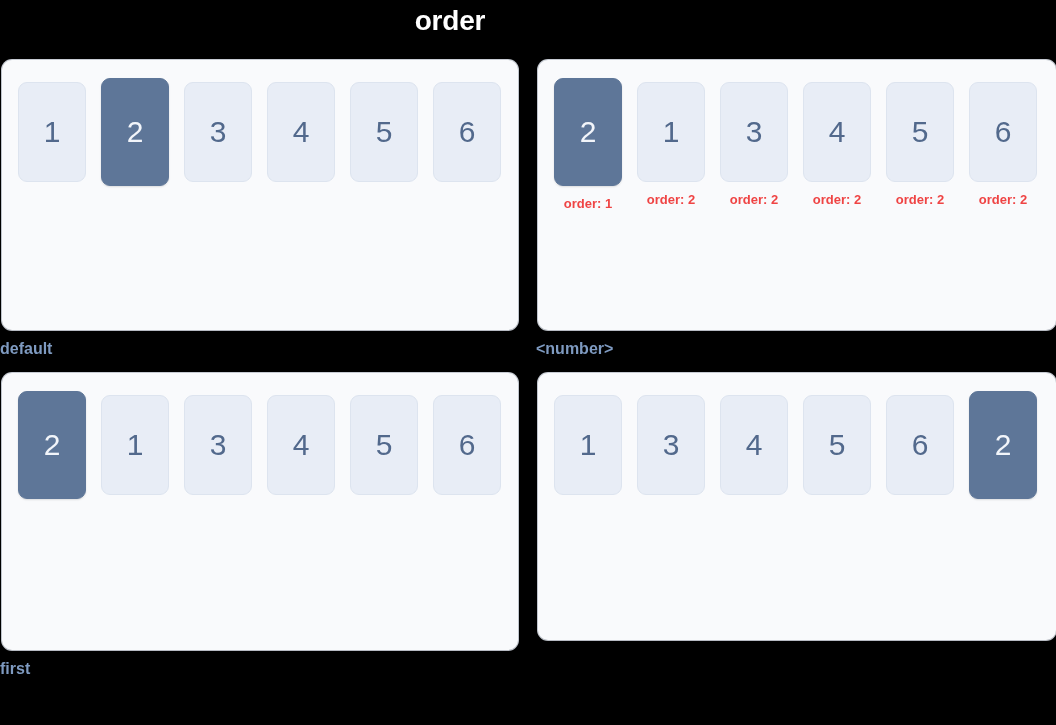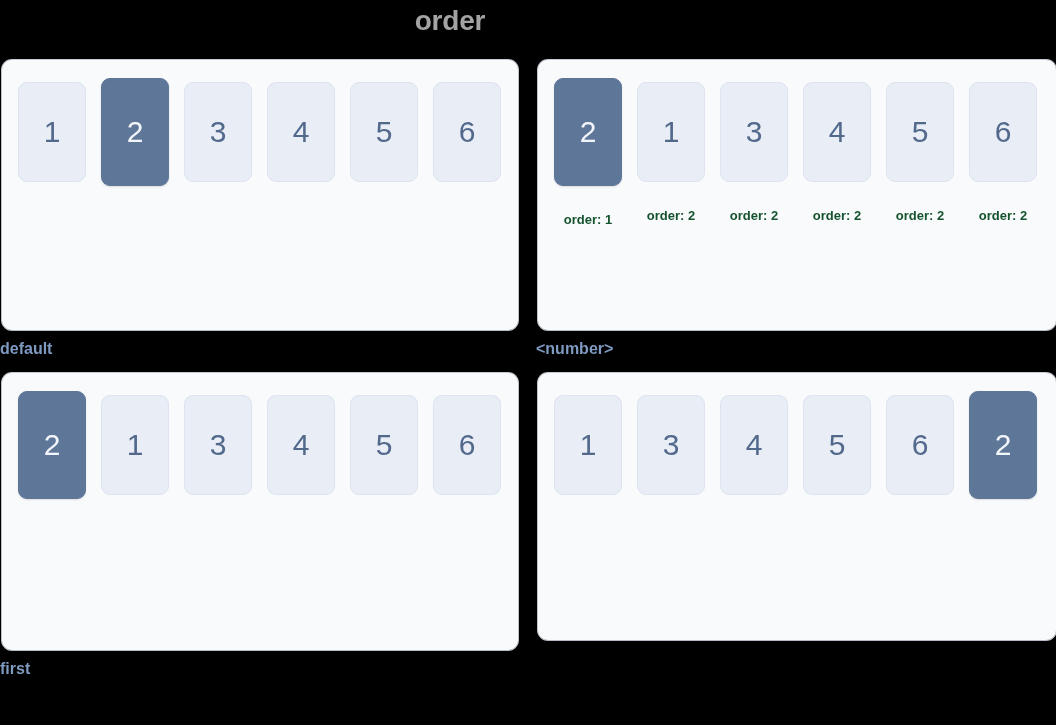--- a/index.html
+++ b/index.html
@@ -14,21 +14,21 @@
   }
 
   .page-title {
     position: absolute;
     top: 4px;
     left: 0;
     width: 900px;
     text-align: center;
     font-size: 28px;
     font-weight: bold;
-    color: #a3a3a3;
+    color: #ffffff;
     letter-spacing: -0.2px;
     line-height: 34px;
   }
 
   .grid {
     position: absolute;
     top: 60px;
     left: 0;
     width: 1056px;
   }
@@ -84,24 +84,24 @@
   .box.active {
     background: #5e7698;
     border: 1px solid #5e7698;
     color: #f2f5fa;
     height: 108px;
     margin-top: -4px;
     box-shadow: 0 1px 2px rgba(0,0,0,0.12);
   }
 
   .order-note {
-    margin-top: 26px;
+    margin-top: 10px;
     font-size: 13px;
     font-weight: bold;
-    color: #14532d;
+    color: #ef4444;
     line-height: 16px;
     white-space: nowrap;
   }
 
   .caption {
     margin-top: 10px;
     margin-left: -2px;
     font-size: 16px;
     font-weight: bold;
     color: #7e9ac0;

